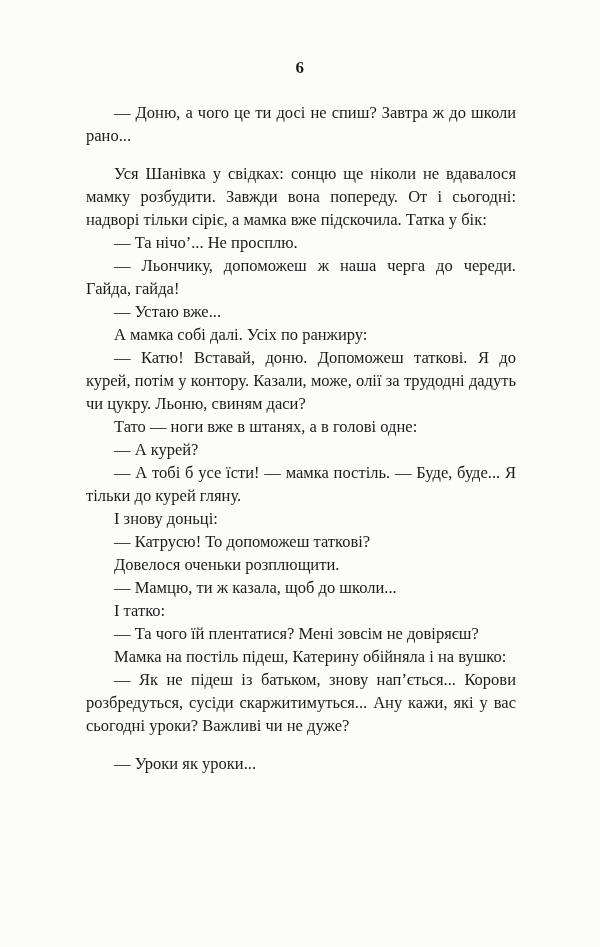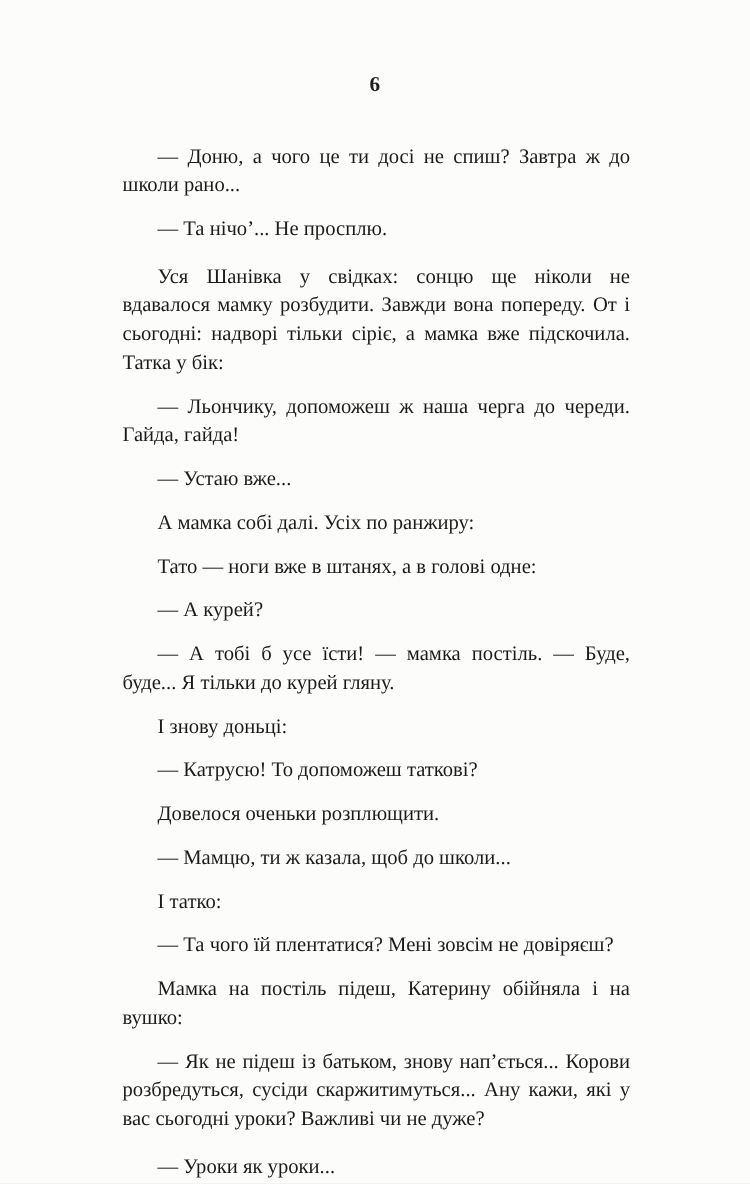--- a/index.html
+++ b/index.html
@@ -31,40 +31,41 @@
     position: absolute;
     top: 101px;
     left: 86px;
     width: 430px;
     font-size: 16.5px;
     line-height: 23px;
     color: #1b1b1b;
     text-align: justify;
   }
   .para {
-    margin: 12px;
+    margin: 0;
     padding: 0;
     text-indent: 28px;
   }
   .para.space-before {
     margin-top: 15px;
   }
 </style>
 </head>
 <body>
 
 <div class="book-page">
   <div class="page-number">6</div>
   <div class="text-block" id="text-block">
       <p class="para">— Доню, а чого це ти досі не спиш? Завтра ж до школи рано...</p>
+      <p class="para space-before">Уся Шанівка у свідках: сонцю ще ніколи не вдавалося мамку розбудити. Завжди вона попереду. От і сьогодні: надворі тільки сіріє, а мамка вже підскочила. Татка у бік:</p>
       <p class="para">— Та нічо’... Не просплю.</p>
-      <p class="para space-before">Уся Шанівка у свідках: сонцю ще ніколи не вдавалося мамку розбудити. Завжди вона попереду. От і сьогодні: надворі тільки сіріє, а мамка вже підскочила. Татка у бік:</p>
       <p class="para">— Льончику, допоможеш ж наша черга до череди. Гайда, гайда!</p>
       <p class="para">— Устаю вже...</p>
       <p class="para">А мамка собі далі. Усіх по ранжиру:</p>
+      <p class="para">— Катю! Вставай, доню. Допоможеш таткові. Я до курей, потім у контору. Казали, може, олії за трудодні дадуть чи цукру. Льоню, свиням даси?</p>
       <p class="para">Тато — ноги вже в штанях, а в голові одне:</p>
       <p class="para">— А курей?</p>
       <p class="para">— А тобі б усе їсти! — мамка постіль. — Буде, буде... Я тільки до курей гляну.</p>
       <p class="para">І знову доньці:</p>
       <p class="para">— Катрусю! То допоможеш таткові?</p>
       <p class="para">Довелося оченьки розплющити.</p>
       <p class="para">— Мамцю, ти ж казала, щоб до школи...</p>
       <p class="para">І татко:</p>
       <p class="para">— Та чого їй плентатися? Мені зовсім не довіряєш?</p>
       <p class="para">Мамка на постіль підеш, Катерину обійняла і на вушко:</p>

